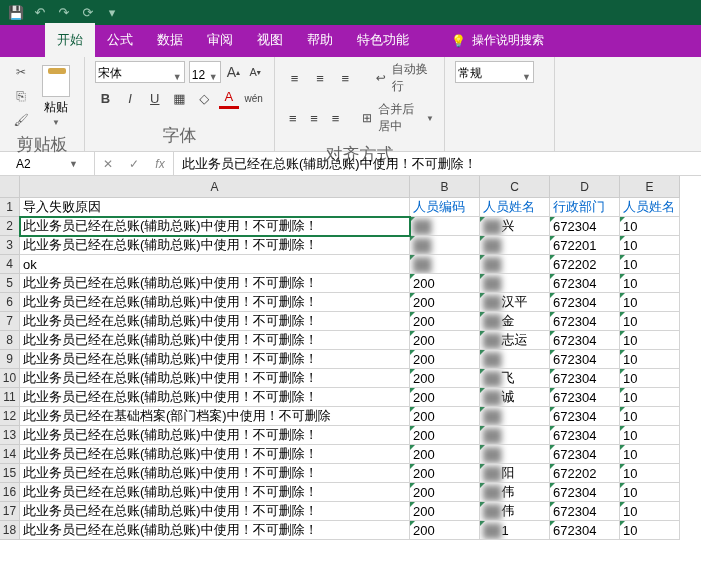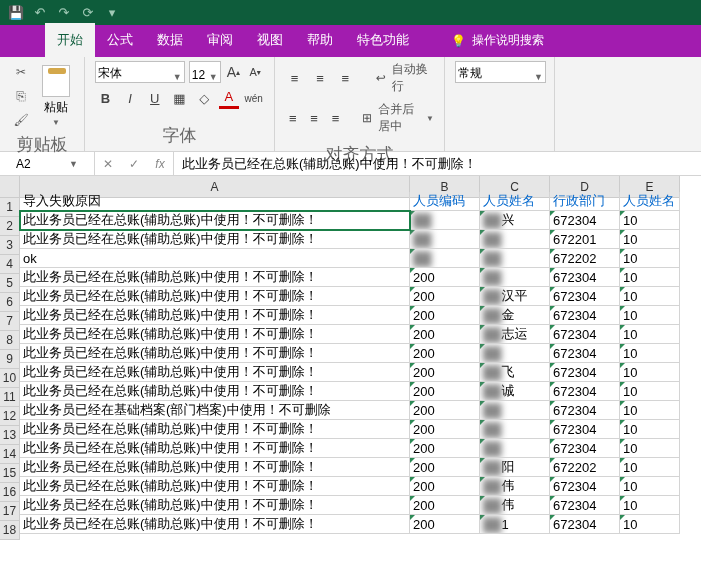--- a/index.html
+++ b/index.html
@@ -23,34 +23,34 @@
 .font-group{width:190px;}
 .font-row{display:flex;gap:4px;align-items:center;margin-bottom:4px;}
 .combo{height:22px;border:1px solid #c0c0c0;background:#fff;display:flex;align-items:flex-end;padding:0 2px;font-size:12px;}
 .combo .arrow{margin-left:auto;color:#666;font-size:9px;}
 .font-name{width:110px;}
 .font-size{width:38px;}
 .icon-btn{width:22px;height:22px;display:flex;align-items:center;justify-content:center;border:none;background:none;color:#444;font-size:13px;}
 .align-group{width:170px;}
 .align-row{display:flex;gap:6px;align-items:center;margin-bottom:6px;font-size:12px;color:#555;}
 .number-group{width:110px;}
-.num-combo{width:91px;}
+.num-combo{width:79px;}
 .formula-bar{height:24px;border-bottom:1px solid #d4d4d4;display:flex;align-items:center;background:#fff;}
 .name-box{width:95px;height:100%;border-right:1px solid #d4d4d4;display:flex;align-items:center;padding:0 16px;font-size:12px;}
 .name-box .arrow{margin-left:auto;color:#666;font-size:9px;}
 .fb-btns{display:flex;border-right:1px solid #d4d4d4;}
 .fb-btn{width:26px;height:24px;display:flex;align-items:center;justify-content:center;color:#888;font-size:12px;}
 .formula-input{flex:1;padding:0 8px;font-size:13px;display:flex;align-items:center;}
 .sheet-area{position:relative;height:394px;overflow:hidden;}
 .corner{position:absolute;top:0;left:0;width:20px;height:22px;background:#e6e6e6;border-right:1px solid #ccc;border-bottom:1px solid #ccc;}
 .col-headers{position:absolute;top:0;left:20px;height:22px;display:flex;background:#e6e6e6;border-bottom:1px solid #ccc;}
 .col-h{border-right:1px solid #ccc;display:flex;align-items:center;justify-content:center;font-size:12px;color:#333;}
 .row-headers{position:absolute;top:22px;left:0;width:20px;background:#e6e6e6;border-right:1px solid #ccc;}
 .row-h{height:19px;border-bottom:1px solid #ccc;display:flex;align-items:center;justify-content:center;font-size:12px;color:#333;}
-.cells{position:absolute;top:16px;left:20px;}
+.cells{position:absolute;top:22px;left:20px;}
 .row{display:flex;height:19px;}
 .cell{border-right:1px solid #d4d4d4;border-bottom:1px solid #d4d4d4;padding:0 3px;font-size:13px;display:flex;align-items:center;overflow:hidden;white-space:nowrap;position:relative;}
 .cell.hdr{color:#0066cc;}
 .cell.selected{outline:2px solid #1a7f47;outline-offset:-1px;z-index:5;}
 .tri{position:absolute;top:0;left:0;width:0;height:0;border-style:solid;border-width:5px 5px 0 0;border-color:#2e8b57 transparent transparent transparent;}
 .blur{filter:blur(3px);color:#888;}
 .col-A{width:390px;}
 .col-B{width:70px;}
 .col-C{width:70px;}
 .col-D{width:70px;}

